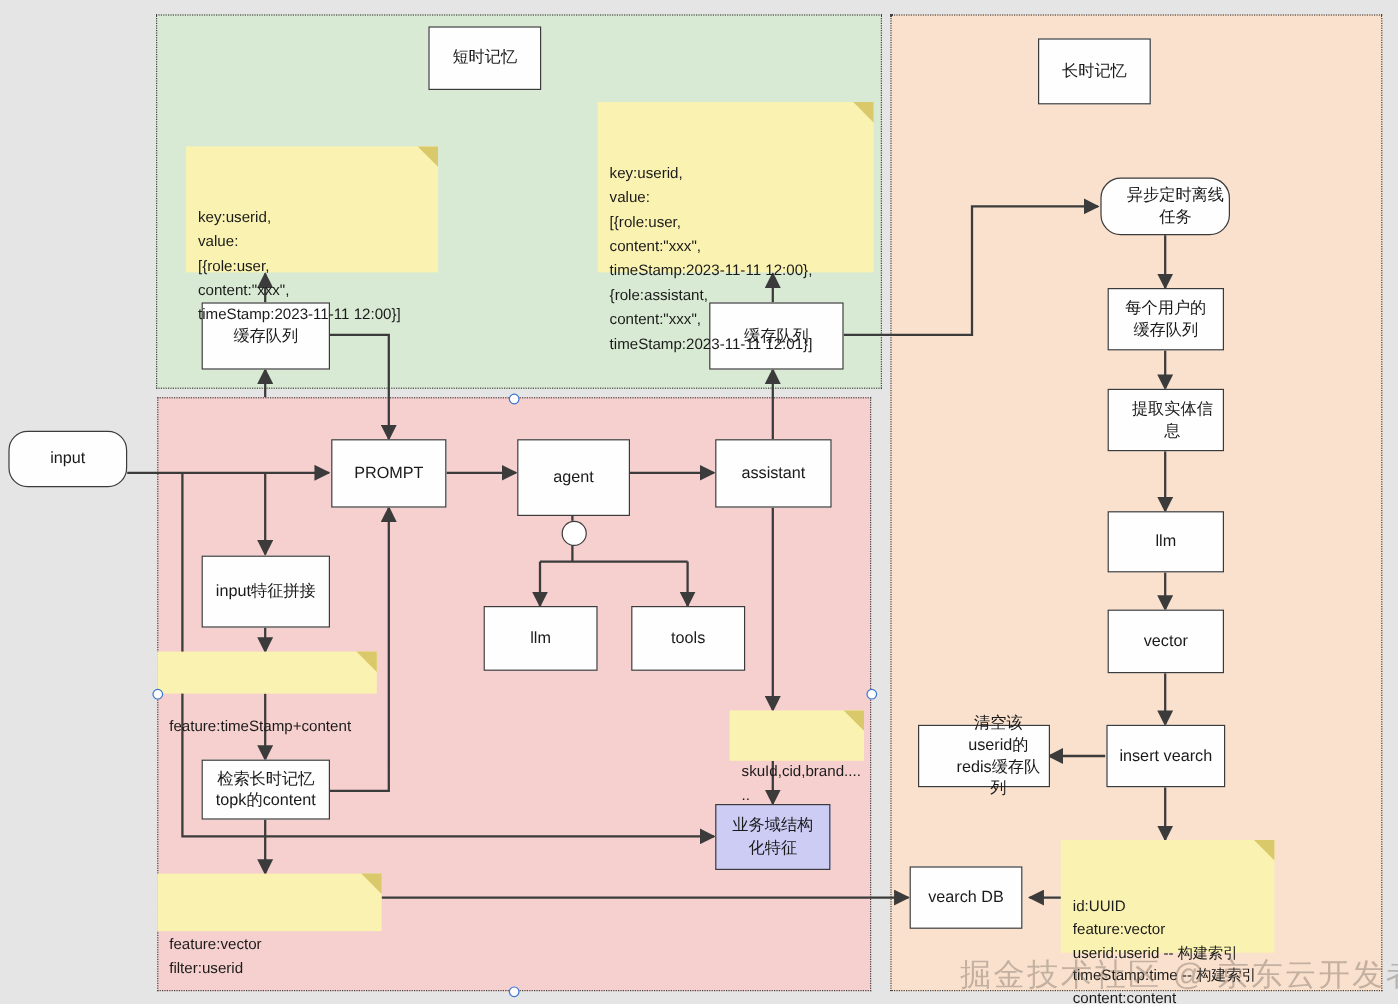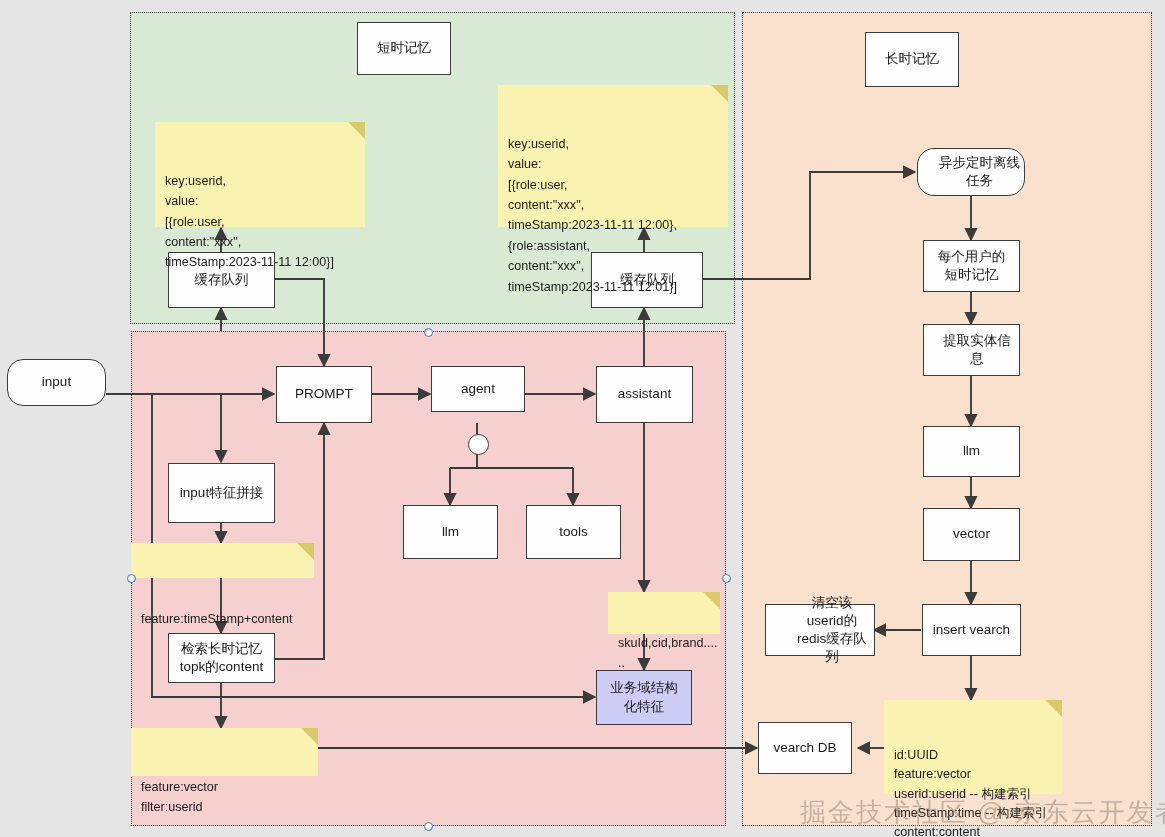--- a/index.html
+++ b/index.html
@@ -219,21 +219,21 @@
   </div>
 
   <div class="node oval" style="left:7px; top:359px; width:99px; height:47px;">
     <span>input</span>
   </div>
 
   <div class="node" style="left:276px; top:366px; width:96px; height:57px;">
     <span>PROMPT</span>
   </div>
 
-  <div class="node" style="left:431px; top:366px; width:94px; height:46px;">
+  <div class="node" style="left:431px; top:366px; width:94px; height:64px;">
     <span>agent</span>
   </div>
 
   <div class="node" style="left:596px; top:366px; width:97px; height:57px;">
     <span>assistant</span>
   </div>
 
   <div class="junction" style="left:468px; top:434px;"></div>
 
   <div class="node" style="left:403px; top:505px; width:95px; height:54px;">
@@ -241,21 +241,21 @@
   </div>
 
   <div class="node" style="left:526px; top:505px; width:95px; height:54px;">
     <span>tools</span>
   </div>
 
   <div class="node" style="left:168px; top:463px; width:107px; height:60px;">
     <span>input特征拼接</span>
   </div>
 
-  <div class="note" style="left:131px; top:543px; width:183px; height:35px; padding-top:25px;">
+  <div class="note" style="left:131px; top:543px; width:183px; height:35px; padding-top:11px;">
     <span class="fold"></span>
     <span>feature:timeStamp+content</span>
   </div>
 
   <div class="node" style="left:168px; top:633px; width:107px; height:50px;">
     <span style="white-space:pre-line;">检索长时记忆
 topk的content</span>
   </div>
 
   <div class="note" style="left:131px; top:728px; width:187px; height:48px;">
@@ -279,21 +279,21 @@
     <span>长时记忆</span>
   </div>
 
   <div class="node stadium" style="left:917px; top:148px; width:108px; height:48px;justify-content:flex-end;">
     <span style="white-space:pre-line;">异步定时离线
 任务</span>
   </div>
 
   <div class="node" style="left:923px; top:240px; width:97px; height:52px;">
     <span style="white-space:pre-line;">每个用户的
-短时记忆</span>
+缓存队列</span>
   </div>
 
   <div class="node" style="left:923px; top:324px; width:97px; height:52px;padding-left:15px;">
     <span style="white-space:pre-line;">提取实体信
 息</span>
   </div>
 
   <div class="node" style="left:923px; top:426px; width:97px; height:51px;">
     <span>llm</span>
   </div>

